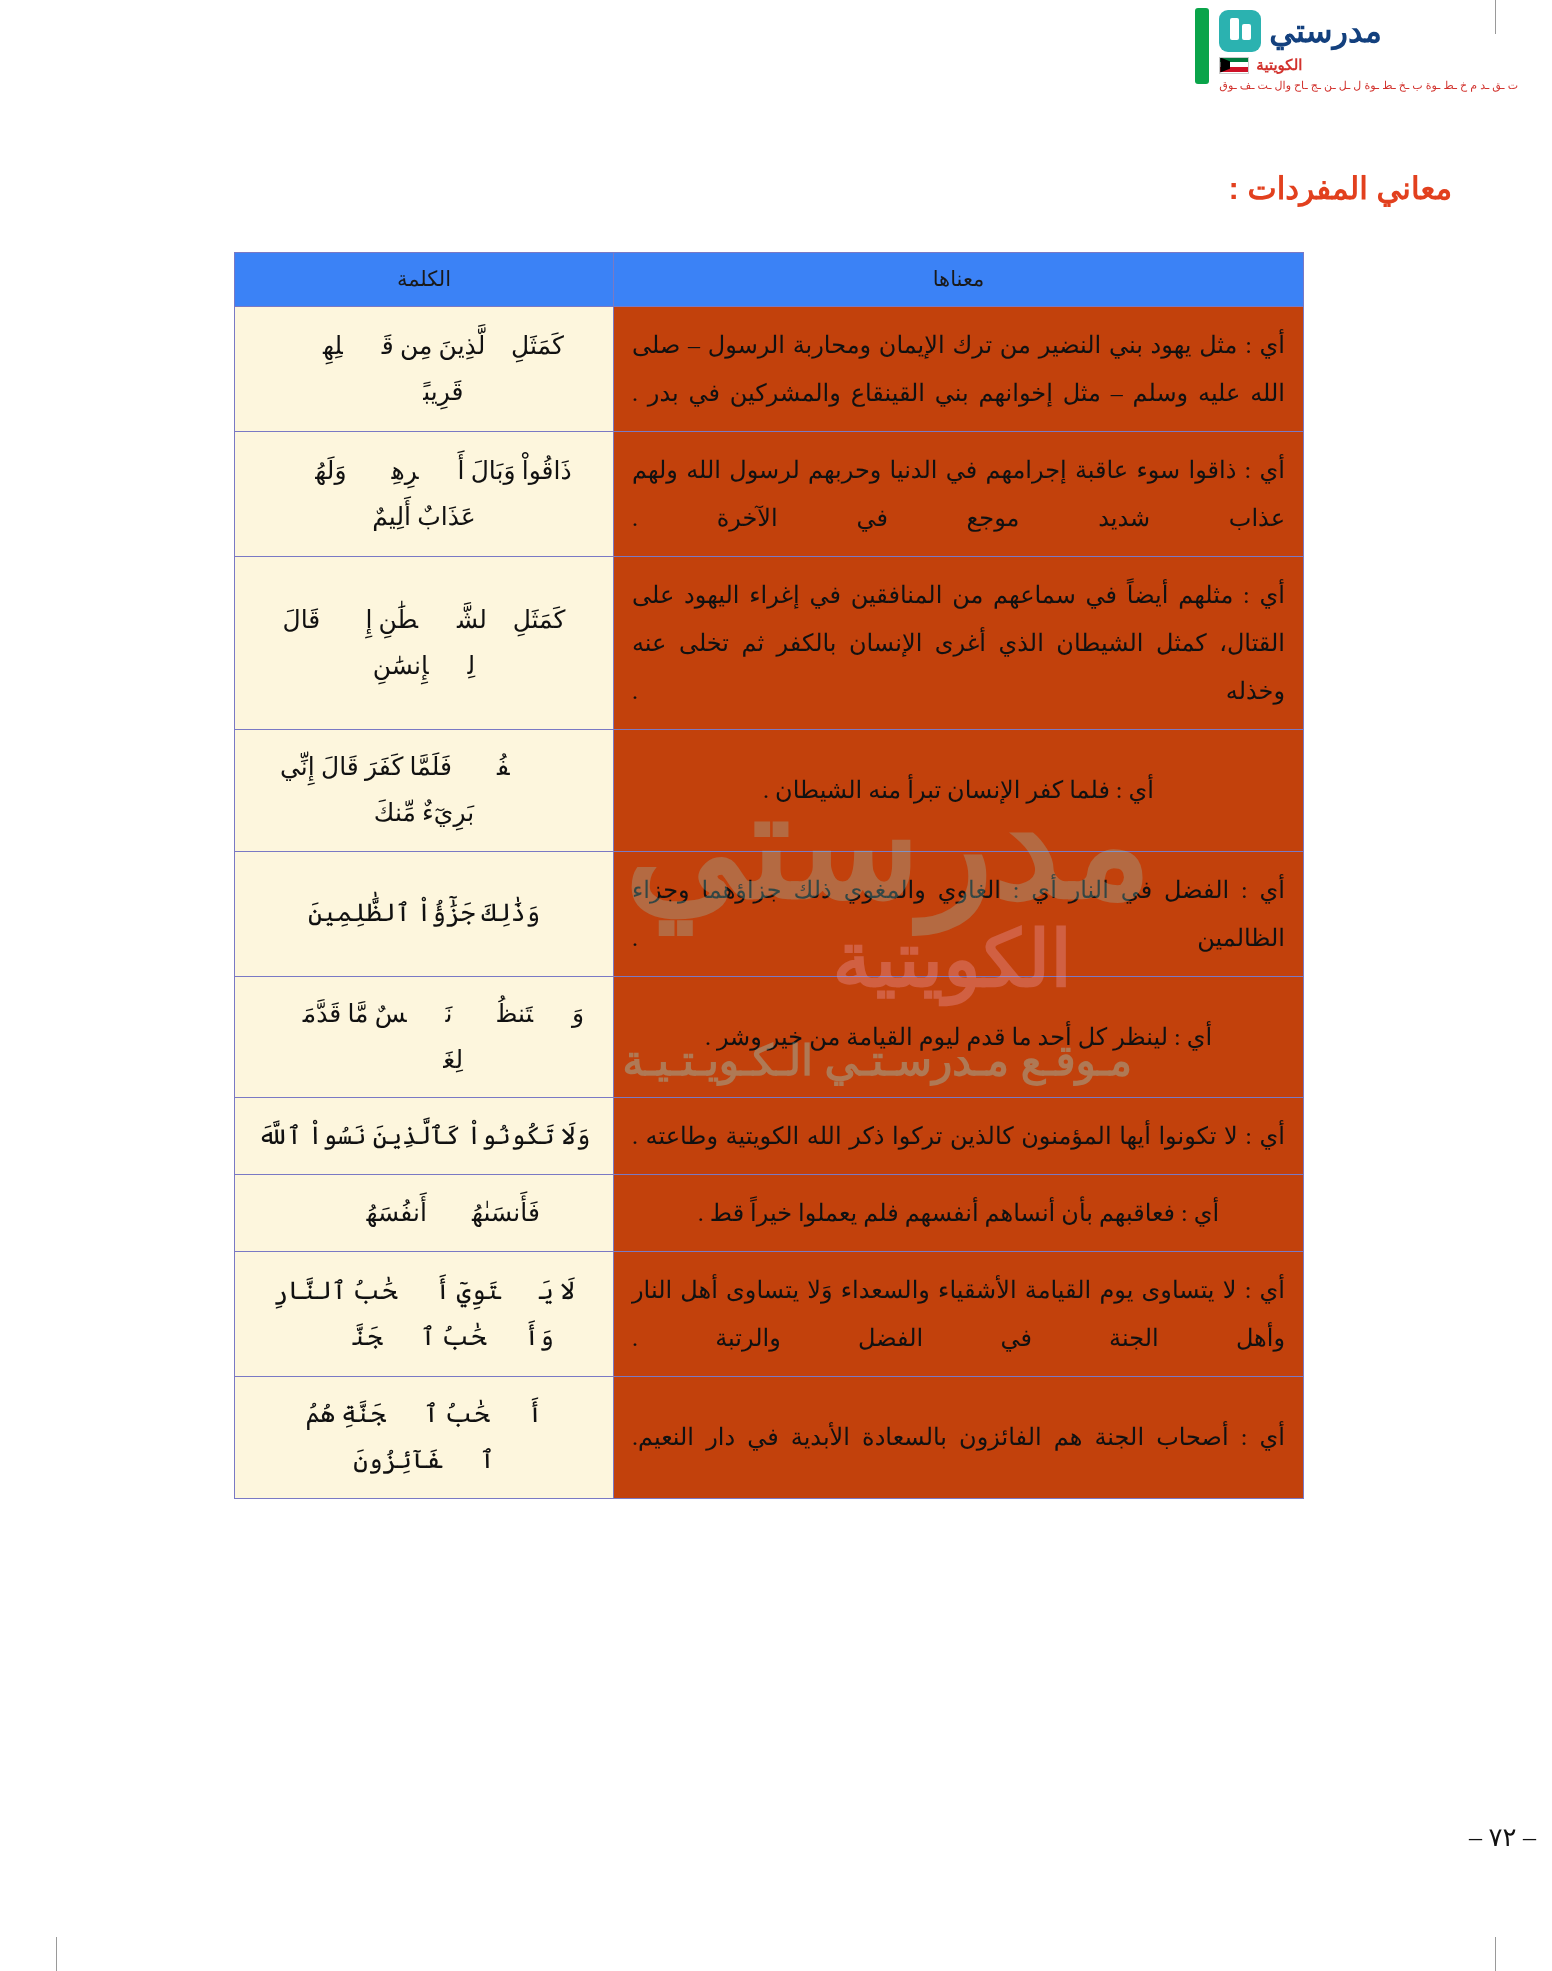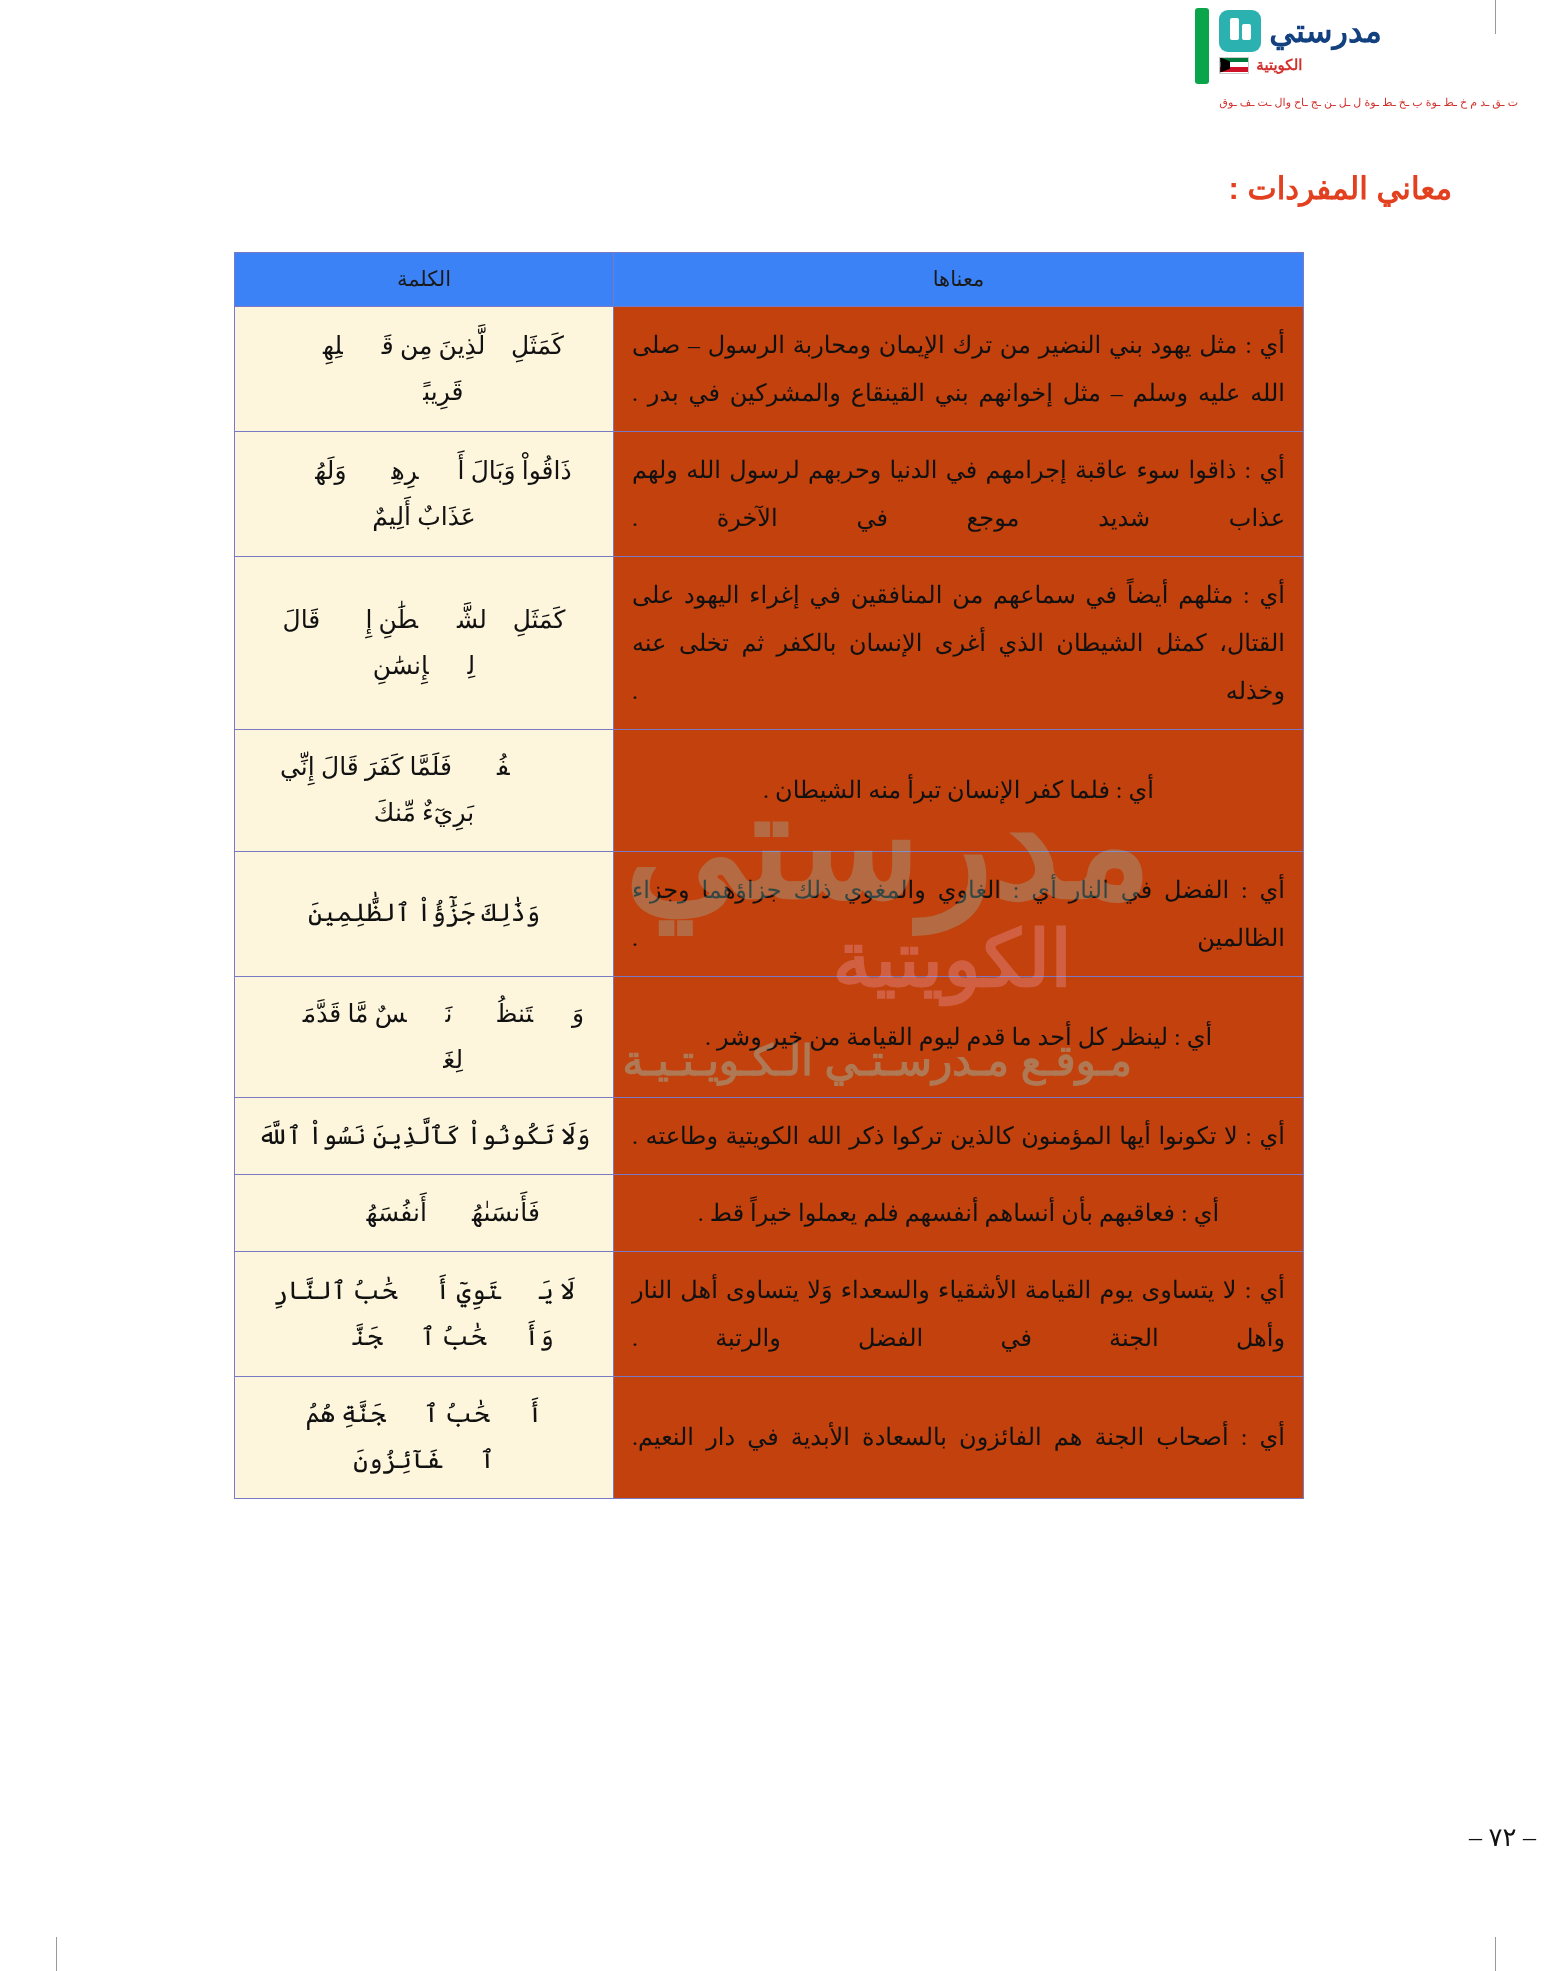--- a/index.html
+++ b/index.html
@@ -116,21 +116,21 @@
     font-family: "Liberation Sans", sans-serif;
     font-size: 15px;
     font-weight: bold;
     color: #d2322d;
   }
   .logo-tag {
     font-family: "Liberation Sans", sans-serif;
     font-size: 11px;
     color: #d2322d;
     letter-spacing: 2px;
-    margin-top: 22px;
+    margin-top: 5px;
     white-space: nowrap;
   }
 
   
   .section-title {
     position: absolute;
     top: 170px;
     right: 100px;
     font-size: 31px;
     font-weight: bold;

